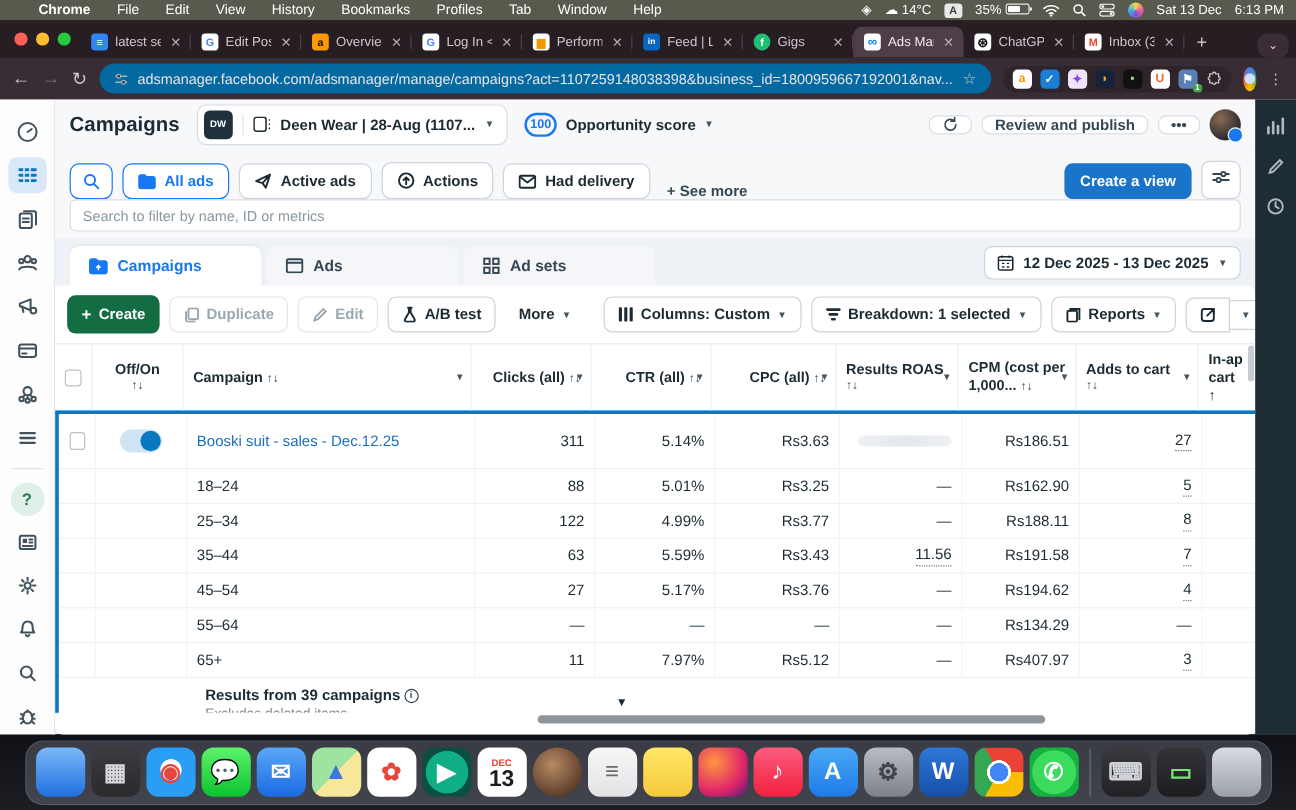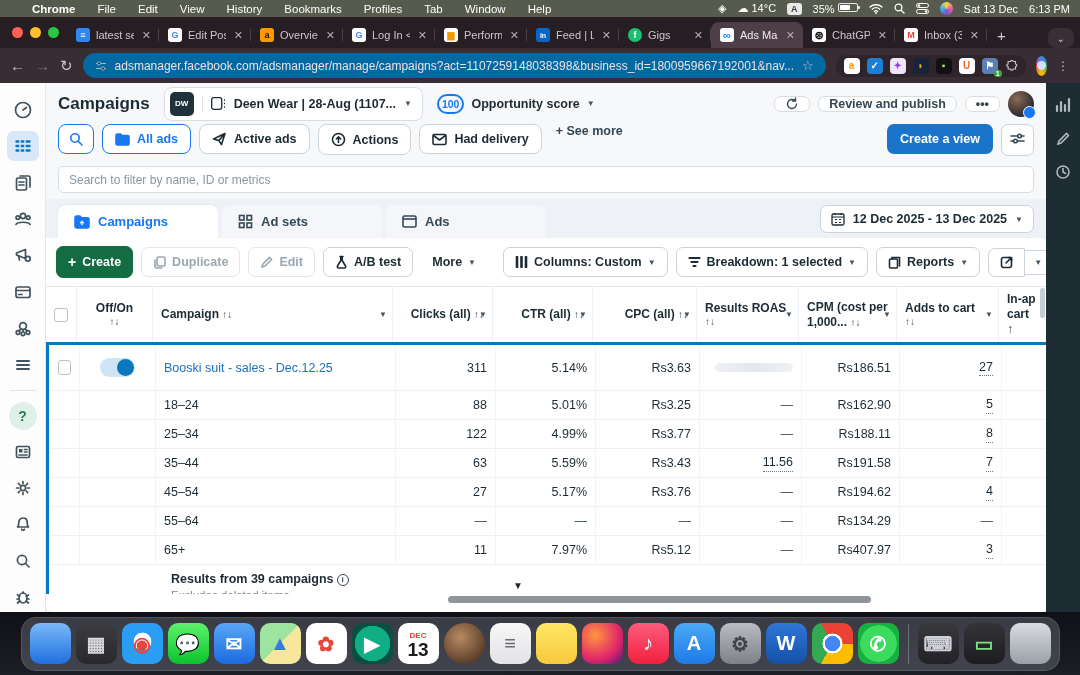--- a/index.html
+++ b/index.html
@@ -71,21 +71,21 @@
   .acct-divider { width:1px; height:18px; background:#e1e5ea; }
   .caret { font-size:8px; color:#44565f; }
   .opp-score { display:flex; align-items:center; gap:7px; font-size:12.5px; font-weight:bold; color:#1c2b33; }
   .score-ring { min-width:26px; height:20px; border:2px solid #1877f2; border-radius:11px; color:#1877f2; font-size:10.5px; font-weight:bold; display:flex; align-items:center; justify-content:center; padding:0 3px; }
   .hdr-right { margin-left:auto; display:flex; align-items:center; gap:8px; }
   .ghost-btn { background:#fff; border:1px solid #d8dde3; border-radius:7px; font-size:12.5px; color:#344854; padding:0 10px; display:flex; align-items:center; gap:6px; font-weight:bold;}
   .hdr-avatar { width:26px; height:26px; border-radius:50%; background:radial-gradient(circle at 35% 30%, #8a6b52, #2e2a33 70%); position:relative; }
   .hdr-avatar:after { content:""; position:absolute; right:-2px; bottom:-2px; width:11px; height:11px; border-radius:50%; background:#1877f2; border:1.5px solid #f7f8fa; }
 
   
-  .filter-row { height:42px; display:flex; align-items:flex-start; gap:8px; padding:0 12px; background:#f7f8fa; }
+  .filter-row { height:42px; display:flex; align-items:flex-end; gap:8px; padding:0 12px; background:#f7f8fa; }
   .chip { display:flex; align-items:center; gap:7px; background:#fff; border:1px solid #ccd3da; border-radius:8px; padding:7px 12px; font-size:12.5px; font-weight:bold; color:#1c2b33; }
   .chip.search-chip { border-color:#1877f2; color:#1877f2; padding:7px 10px; }
   .chip.allads { border-color:#1877f2; color:#1877f2; }
   .chip svg { stroke:#1c2b33; fill:none; stroke-width:1.6; stroke-linecap:round; stroke-linejoin:round;}
   .chip.blue svg { stroke:#1877f2; }
   .chip.blue .folder { fill:#1877f2; stroke:#1877f2; }
   .see-more { font-size:12.5px; font-weight:bold; color:#344854; padding:0 6px; }
   .cta { margin-left:auto; background:#1a74c9; color:#fff; border-radius:7px; font-size:12.5px; font-weight:bold; padding:8px 13px; }
   .sliders-btn { background:#fff; border:1px solid #ccd3da; border-radius:7px; padding:6px 8px; }
   .sliders-btn svg { stroke:#344854; fill:none; stroke-width:1.6; stroke-linecap:round; }
@@ -483,34 +483,34 @@
 
     <div class="tabs-row">
       <div class="ltab active">
         <svg width="16" height="14" viewBox="0 0 15 13">
             <path class="folder" d="M1 2.5 a1.5 1.5 0 0 1 1.5 -1.5 H5.5 L7 2.5 H12.5 a1.5 1.5 0 0 1 1.5 1.5 V10.5 a1.5 1.5 0 0 1 -1.5 1.5 H2.5 A1.5 1.5 0 0 1 1 10.5 Z"></path>
             <path d="M7.5 9.5 V6 M5.8 7.6 L7.5 5.9 L9.2 7.6" stroke="#fff" stroke-width="1.2" fill="none"></path>
           </svg>
         <span>Campaigns</span>
       </div>
       <div class="ltab">
+        <svg width="15" height="13" viewBox="0 0 15 13">
+            <rect x="1" y="1" width="13" height="11" rx="1.5"></rect>
+            <path d="M1 4 H14"></path>
+          </svg>
+        <span>Ads</span>
+      </div>
+      <div class="ltab">
         <svg width="15" height="15" viewBox="0 0 15 15">
             <rect x="1.5" y="1.5" width="4.5" height="4.5"></rect>
             <rect x="9" y="1.5" width="4.5" height="4.5"></rect>
             <rect x="1.5" y="9" width="4.5" height="4.5"></rect>
             <rect x="9" y="9" width="4.5" height="4.5"></rect>
           </svg>
         <span>Ad sets</span>
-      </div>
-      <div class="ltab">
-        <svg width="15" height="13" viewBox="0 0 15 13">
-            <rect x="1" y="1" width="13" height="11" rx="1.5"></rect>
-            <path d="M1 4 H14"></path>
-          </svg>
-        <span>Ads</span>
       </div>
       <div class="date-pill">
         <svg width="14" height="14" viewBox="0 0 14 14">
             <rect x="1" y="2" width="12" height="11" rx="1.5" stroke="#1c2b33" fill="none" stroke-width="1.3"></rect>
             <path d="M1 5 H13 M4 1 V3 M10 1 V3 M4 7.5 H6 M8 7.5 H10 M4 10.5 H6 M8 10.5 H10" stroke="#1c2b33" stroke-width="1.1"></path>
           </svg>
         <span>12 Dec 2025 - 13 Dec 2025</span>
         <span class="caret">▼</span>
       </div>
     </div>

